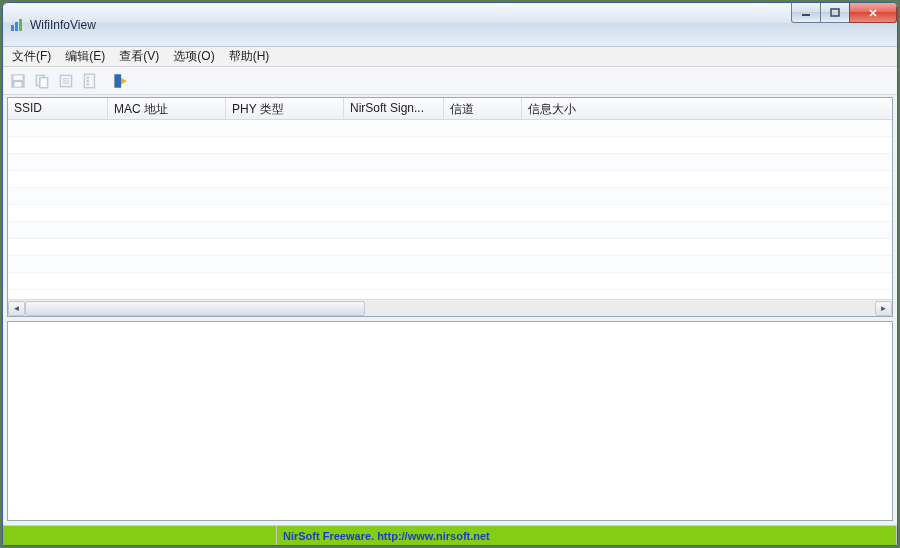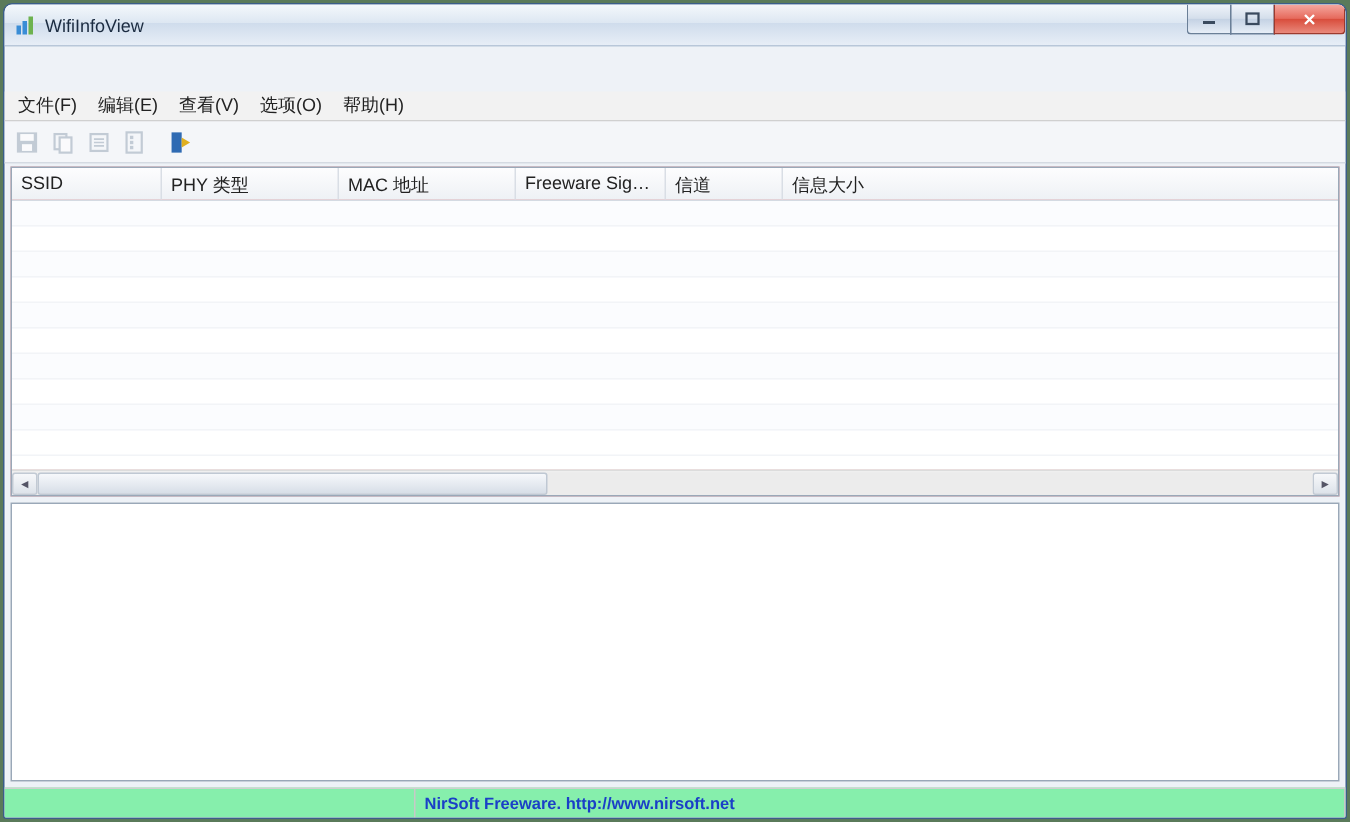--- a/index.html
+++ b/index.html
@@ -18,21 +18,21 @@
     background: #eef2f7;
     border: 1px solid #3b5e8a;
     border-radius: 6px 6px 2px 2px;
     box-shadow: 0 0 0 1px rgba(255,255,255,0.25) inset;
     display: flex;
     flex-direction: column;
     overflow: hidden;
   }
   
   .titlebar {
-    height: 28px;
+    height: 44px;
     background: linear-gradient(to bottom, #f4f8fc 0%, #dde7f2 45%, #cfdcec 46%, #e7eef7 100%);
     border-bottom: 1px solid #b8c7d9;
     display: flex;
     align-items: center;
     padding-left: 6px;
     position: relative;
   }
   .titlebar .app-icon {
     width: 16px; height: 16px;
     margin-right: 5px;
@@ -72,21 +72,20 @@
   }
   .winbtn svg { width: 12px; height: 10px; }
   
   .menubar {
     height: 20px;
     background: #f2f2f2;
     border-bottom: 1px solid #d0d0d0;
     display: flex;
     align-items: center;
     padding: 0 2px;
-    margin-top: 30px;
   }
   .menuitem {
     padding: 2px 7px;
     color: #222;
     cursor: default;
   }
   
   .toolbar {
     height: 28px;
     background: #f4f6f9;
@@ -105,21 +104,21 @@
   
   .content {
     flex: 1;
     display: flex;
     flex-direction: column;
     margin: 2px 4px 4px 4px;
     gap: 4px;
     min-height: 0;
   }
   .listview {
-    background: #fca5a5;
+    background: #7f1d1d;
     border: 1px solid #9aa8b8;
     display: flex;
     flex-direction: column;
     height: 220px;
   }
   .lv-header {
     height: 22px;
     background: linear-gradient(to bottom, #fdfdfe, #eef1f5);
     border-bottom: 1px solid #d4dae2;
     display: flex;
@@ -173,21 +172,21 @@
   }
   .detailpane {
     flex: 1;
     background: #fff;
     border: 1px solid #9aa8b8;
     min-height: 0;
   }
   
   .statusbar {
     height: 20px;
-    background: #86efac;
+    background: #84cc16;
     border-top: 1px solid #d0d0d0;
     display: flex;
     align-items: center;
   }
   .status-cell {
     height: 100%;
     border-right: 1px solid #c8c8c8;
     padding: 2px 6px;
     display: flex;
     align-items: center;
@@ -274,23 +273,23 @@
           <path d="M9 5 L14 8 L9 11 Z" fill="#e0b020"></path>
         </svg>
     </div>
   </div>
 
   <div class="content">
 
     <div class="listview">
       <div class="lv-header">
         <div class="lv-col" style="width:100px">SSID</div>
+        <div class="lv-col" style="width:118px">MAC 地址</div>
         <div class="lv-col" style="width:118px">PHY 类型</div>
-        <div class="lv-col" style="width:118px">MAC 地址</div>
-        <div class="lv-col" style="width:100px">Freeware Sign...</div>
+        <div class="lv-col" style="width:100px">NirSoft Sign...</div>
         <div class="lv-col" style="width:78px">信道</div>
         <div class="lv-col" style="flex:1;border-right:none">信息大小</div>
       </div>
       <div class="lv-body">
         <div class="lv-row"></div>
         <div class="lv-row"></div>
         <div class="lv-row"></div>
         <div class="lv-row"></div>
         <div class="lv-row"></div>
         <div class="lv-row"></div>

